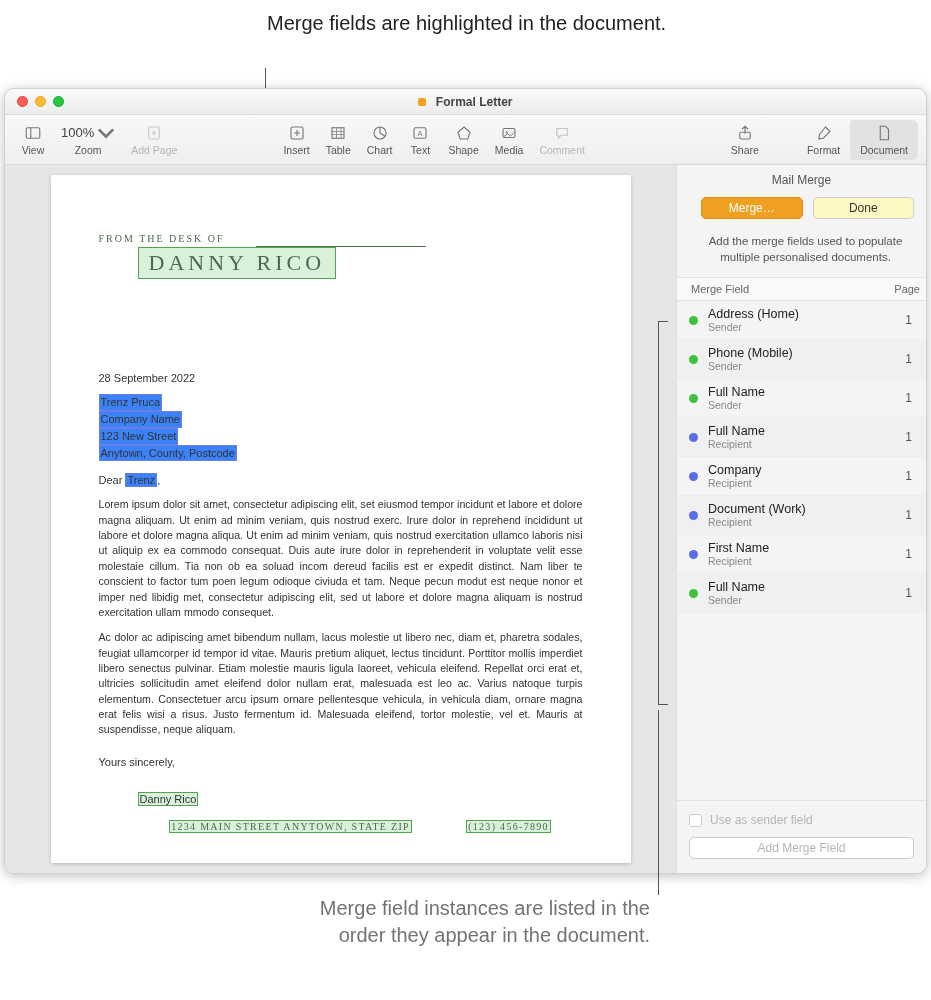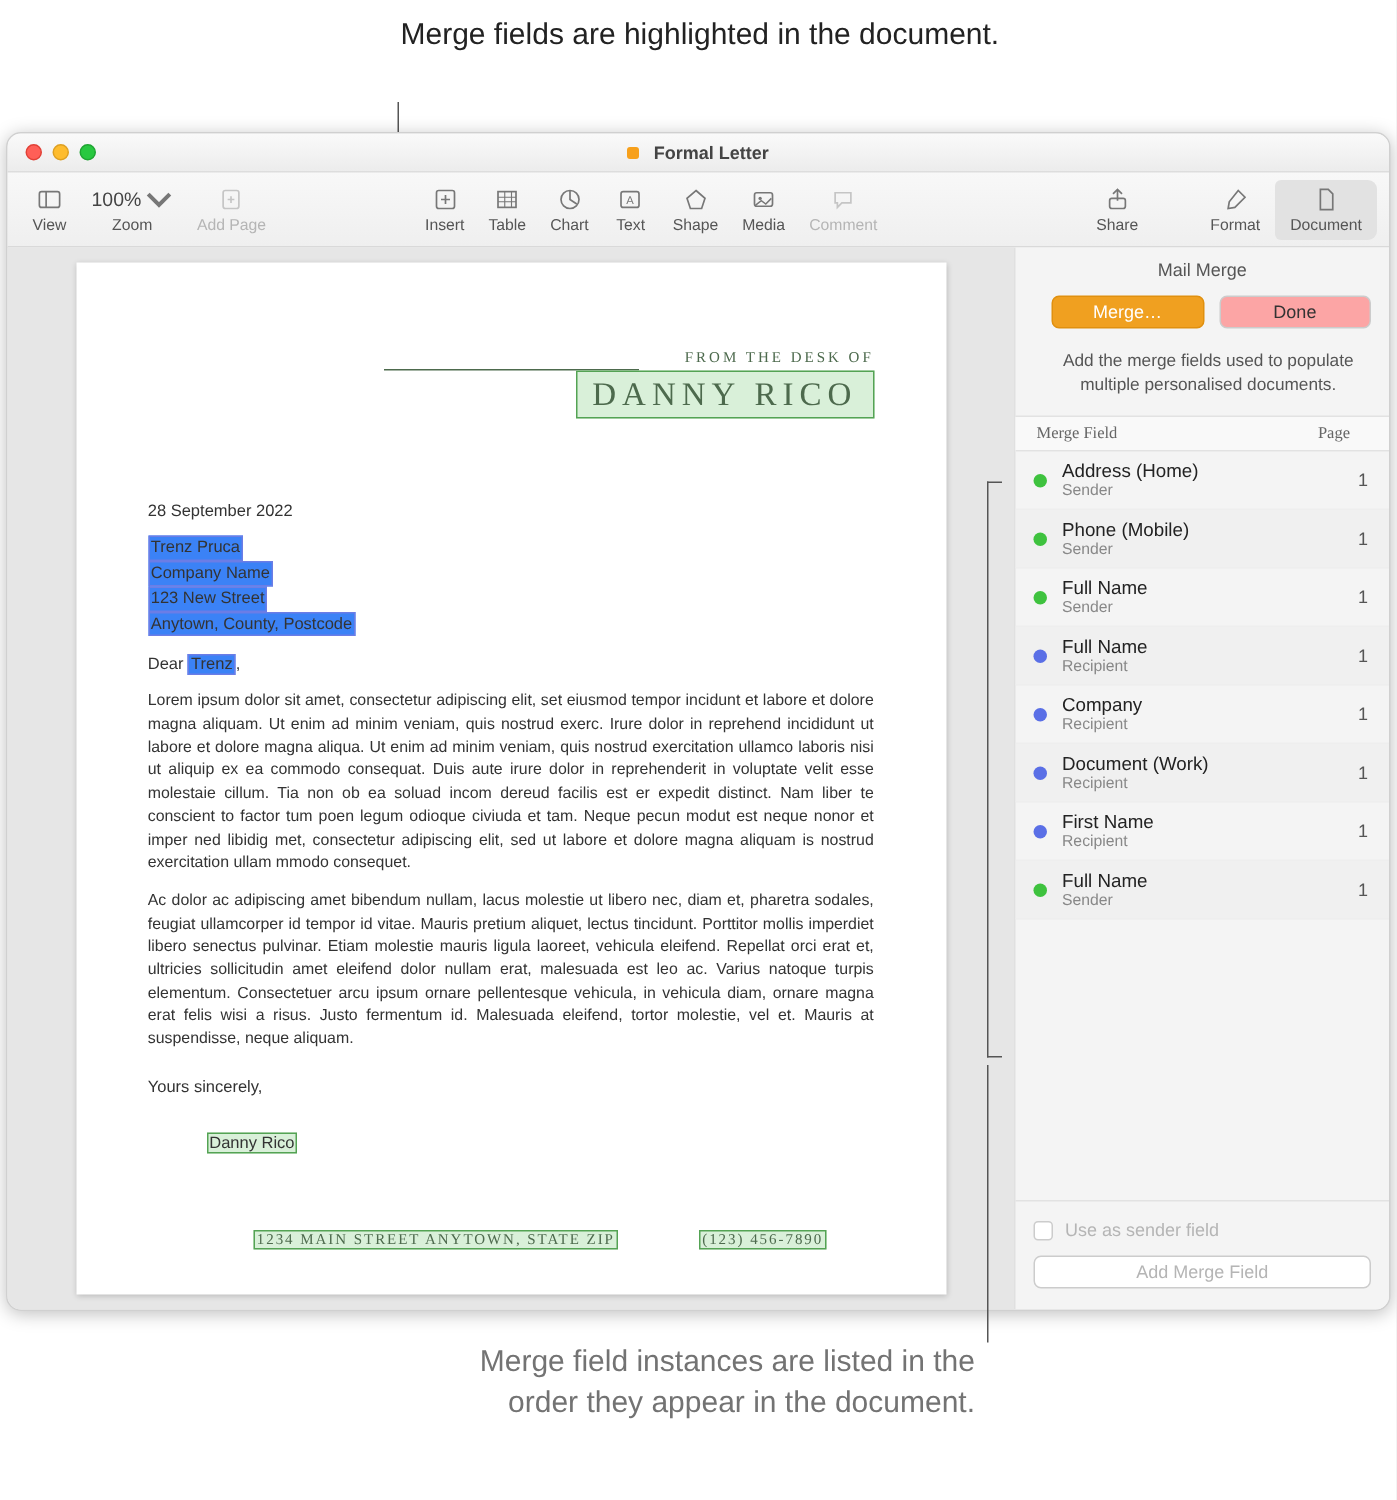--- a/index.html
+++ b/index.html
@@ -149,33 +149,33 @@
     background:#fff;
     box-shadow: 0 1px 4px rgba(0,0,0,0.2);
     padding: 58px 48px 30px 48px;
     position:relative;
     font-size:11px;
     color:#333;
     display:flex;
     flex-direction:column;
   }
   .letterhead {
-    text-align:right;
+    text-align:left;
     font-family: Georgia, serif;
     color:#4d6a4d;
   }
   .letterhead .from { font-size:10px; letter-spacing:2px; }
   .letterhead .name {
     font-size:22px; letter-spacing:4px;
     display:inline-block;
     padding:2px 10px 2px 10px;
     background:#d9f0d9;
     border-right:1px solid #54a354;
   }
-  .letter-date { margin-top:56px; font-size:11px; }
+  .letter-date { margin-top:93px; font-size:11px; }
   .addr-block { margin-top:10px; line-height:1.35; }
   .hl-blue {
     background:#3b82f6;
     border:0.8px solid #6b7de6;
     padding:0 1px;
     display:inline-block;
   }
   .hl-green {
     background:#d9f0d9;
     border:0.8px solid #54a354;
@@ -212,43 +212,42 @@
   .sb-btns {
     display:flex; gap:10px; padding: 0 12px 12px 24px;
   }
   .btn {
     flex:1; height:22px;
     border-radius:5px;
     font-size:12px;
     display:flex;align-items:center;justify-content:center;
     cursor:pointer;
     border:0.5px solid #ccc;
-    background:#fca5a5;
+    background:#fef9c3;
   }
   .btn.primary {
     background:#f0a020;
     color:#fff;
     border-color:#e0900f;
   }
   .sb-desc {
     font-size:11.5px;
     text-align:center;
     color:#555;
     padding: 2px 20px 12px 28px;
     line-height:1.4;
     border-bottom:1px solid #e2e2e2;
   }
   .sb-header {
     display:flex;
     font-size:11px;
     color:#666;
-    padding: 5px 26px 5px 14px;
+    padding: 5px 6px 5px 14px;
     border-bottom:1px solid #e2e2e2;
     background:#f9f9f9;
-    font-family:Liberation Serif, serif;
   }
   .sb-header .col-field { flex:1; }
   .sb-list { flex:1; overflow:auto; }
   .mf-row {
     display:flex; align-items:center;
     padding: 6px 14px 6px 12px;
     border-bottom:1px solid #eee;
     gap:10px;
   }
   .mf-row:nth-child(even){ background:#f0f0f0; }

